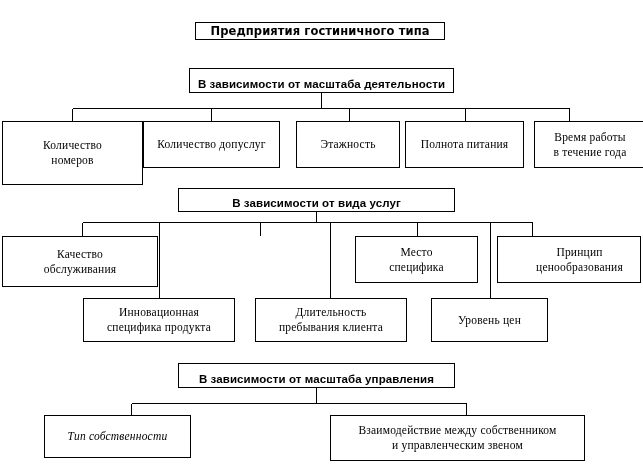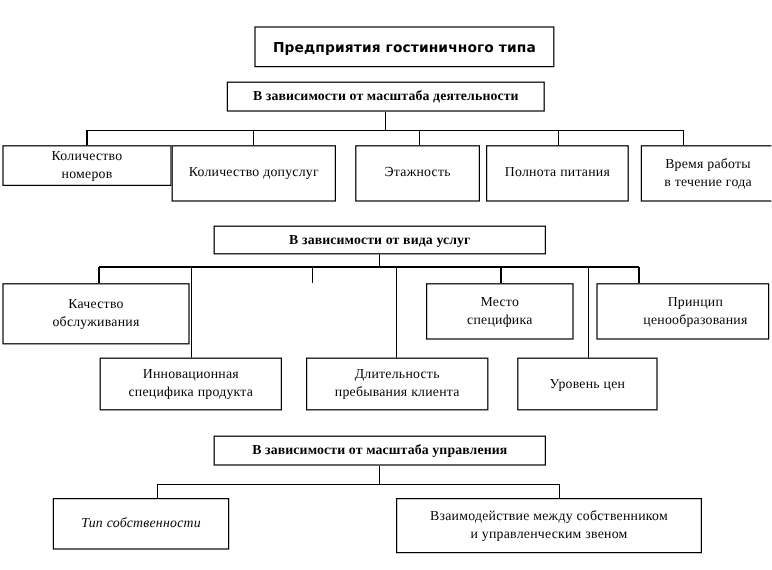--- a/index.html
+++ b/index.html
@@ -42,22 +42,23 @@
     white-space: pre-line;
   }
   .node.leaf {
     font-size: 11.5px;
     font-family: "Liberation Serif", "DejaVu Serif", serif;
     letter-spacing: 0.2px;
   }
   .node.header {
     font-size: 11.5px;
     font-weight: bold;
-    font-family: Liberation Serif, serif;
+    font-family: Liberation Sans, sans-serif;
     letter-spacing: 0.1px;
+    align-items: flex-end;
   }
   .node.root {
     font-size: 11.5px;
     font-weight: bold;
     font-family: "DejaVu Sans", "Liberation Sans", sans-serif;
     letter-spacing: 0.1px;
     border-width: 1px;
   }
 </style>
 </head>
@@ -87,29 +88,29 @@
       <path d="M330.5 222.5 L330.5 298"></path>
       <path d="M490.5 222.5 L490.5 298"></path>
 
       <path d="M316.5 388 L316.5 403.5"></path>
       <path d="M131.5 403.5 L466.5 403.5"></path>
       <path d="M131.5 403.5 L131.5 415"></path>
       <path d="M466.5 403.5 L466.5 415"></path>
     </g>
   </svg>
 
-  <div class="node root" style="left:212px; top:22px; width:250px; height:34px;">
+  <div class="node root" style="left:195px; top:22px; width:250px; height:18px;">
     <span class="label">Предприятия гостиничного типа</span>
   </div>
 
   <div class="node header" style="left:189px; top:68px; width:265px; height:25px;">
     <span class="label">В зависимости от масштаба деятельности</span>
   </div>
 
-  <div class="node leaf" style="left:2px; top:121px; width:141px; height:34px;">
+  <div class="node leaf" style="left:2px; top:121px; width:141px; height:64px;">
     <span class="label">Количество
 номеров</span>
   </div>
   <div class="node leaf" style="left:143px; top:121px; width:137px; height:47px;align-items:center;">
     <span class="label">Количество допуслуг</span>
   </div>
   <div class="node leaf" style="left:296px; top:121px; width:104px; height:47px;">
     <span class="label">Этажность</span>
   </div>
   <div class="node leaf" style="left:405px; top:121px; width:119px; height:47px;">

